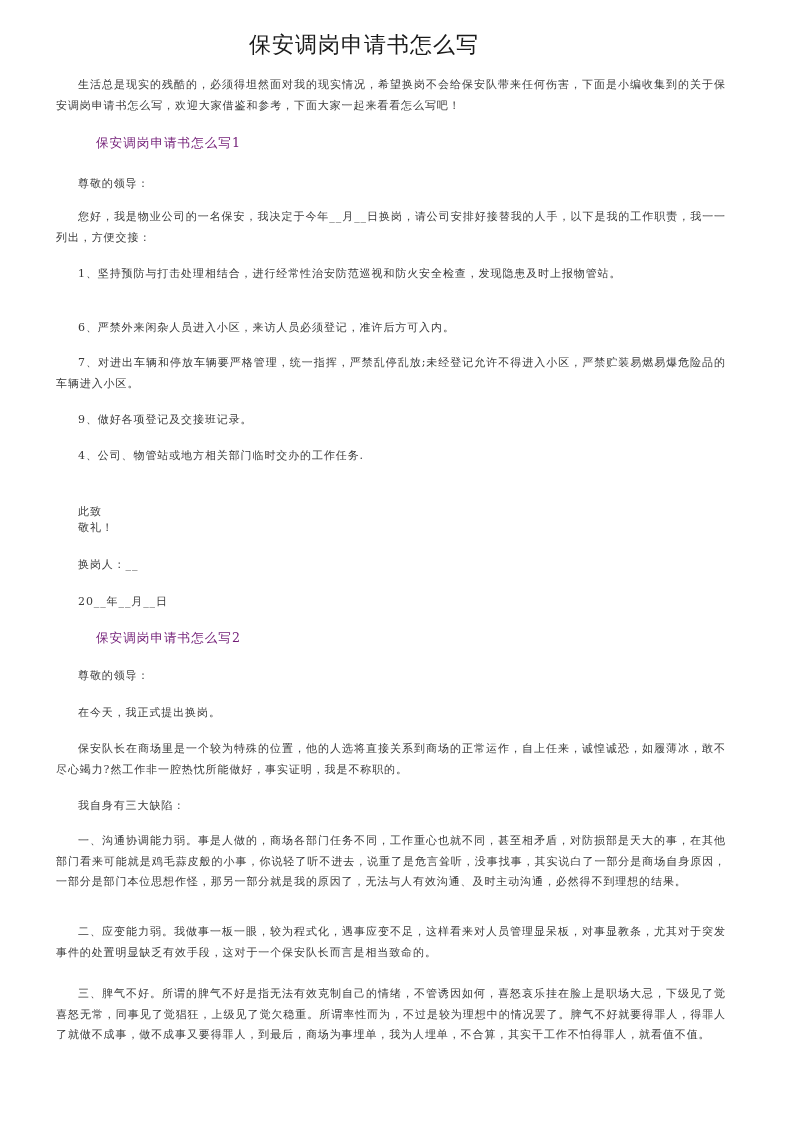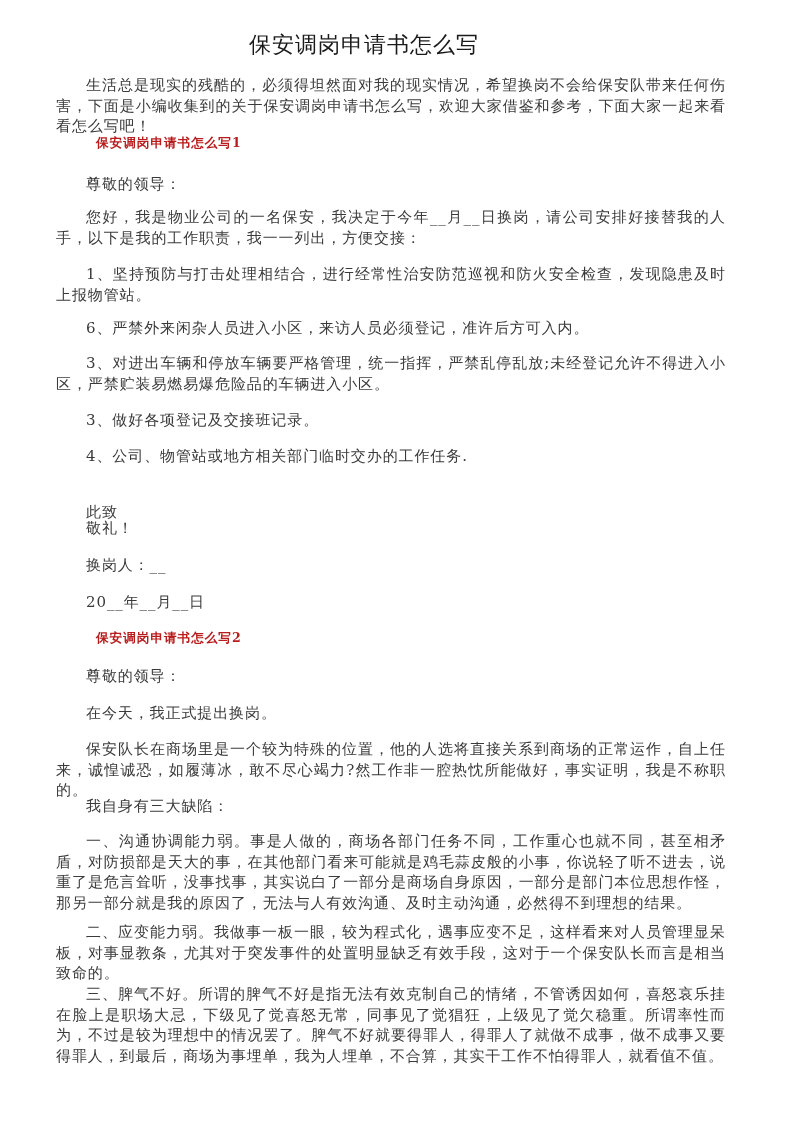--- a/index.html
+++ b/index.html
@@ -1,42 +1,42 @@
 <!DOCTYPE html>
 <html><head>
 <meta charset="utf-8">
 <style>
   html, body { margin: 0; padding: 0; background: #ffffff; }
   body { width: 794px; height: 1123px; position: relative; overflow: hidden;
          font-family: "DejaVu Serif", "Liberation Serif", serif; color: #3a3a3a; }
   .title { position: absolute; left: 0; width: 728px; top: 30px; text-align: center;
            font-family: "DejaVu Sans", "Liberation Sans", sans-serif;
            font-size: 22px; color: #1a1a1a; letter-spacing: 1px; }
-  .p { position: absolute; left: 56px; width: 670px; font-size: 15px;
+  .p { position: absolute; left: 56px; width: 670px; font-size: 11px;
        line-height: 20.5px; text-indent: 2em; text-align: justify;
        letter-spacing: 0.9px; margin: 0; }
-  .h { position: absolute; left: 96px; font-size: 12.6px; font-weight: bold;
-       color: #b91c1c; letter-spacing: 1px; }
+  .h { position: absolute; left: 96px; font-size: 12.6px; font-weight: normal;
+       color: #701a75; letter-spacing: 1px; }
 </style>
 </head>
 <body>
 
 <div>
   <div class="title">保安调岗申请书怎么写</div>
 
   <p class="p" style="top:75px">生活总是现实的残酷的，必须得坦然面对我的现实情况，希望换岗不会给保安队带来任何伤害，下面是小编收集到的关于保安调岗申请书怎么写，欢迎大家借鉴和参考，下面大家一起来看看怎么写吧！</p>
 
   <div class="h" style="top:135px">保安调岗申请书怎么写1</div>
 
   <p class="p" style="top:174px">尊敬的领导：</p>
   <p class="p" style="top:207px">您好，我是物业公司的一名保安，我决定于今年__月__日换岗，请公司安排好接替我的人手，以下是我的工作职责，我一一列出，方便交接：</p>
   <p class="p" style="top:264px">1、坚持预防与打击处理相结合，进行经常性治安防范巡视和防火安全检查，发现隐患及时上报物管站。</p>
   <p class="p" style="top:318px">6、严禁外来闲杂人员进入小区，来访人员必须登记，准许后方可入内。</p>
-  <p class="p" style="top:353px">3、对进出车辆和停放车辆要严格管理，统一指挥，严禁乱停乱放;未经登记允许不得进入小区，严禁贮装易燃易爆危险品的车辆进入小区。</p>
-  <p class="p" style="top:410px">3、做好各项登记及交接班记录。</p>
+  <p class="p" style="top:353px">7、对进出车辆和停放车辆要严格管理，统一指挥，严禁乱停乱放;未经登记允许不得进入小区，严禁贮装易燃易爆危险品的车辆进入小区。</p>
+  <p class="p" style="top:410px">9、做好各项登记及交接班记录。</p>
   <p class="p" style="top:446px">4、公司、物管站或地方相关部门临时交办的工作任务.</p>
   <p class="p" style="top:502px">此致</p>
   <p class="p" style="top:518px">敬礼！</p>
   <p class="p" style="top:555px">换岗人：__</p>
   <p class="p" style="top:592px">20__年__月__日</p>
 
   <div class="h" style="top:630px">保安调岗申请书怎么写2</div>
 
   <p class="p" style="top:666px">尊敬的领导：</p>
   <p class="p" style="top:703px">在今天，我正式提出换岗。</p>

